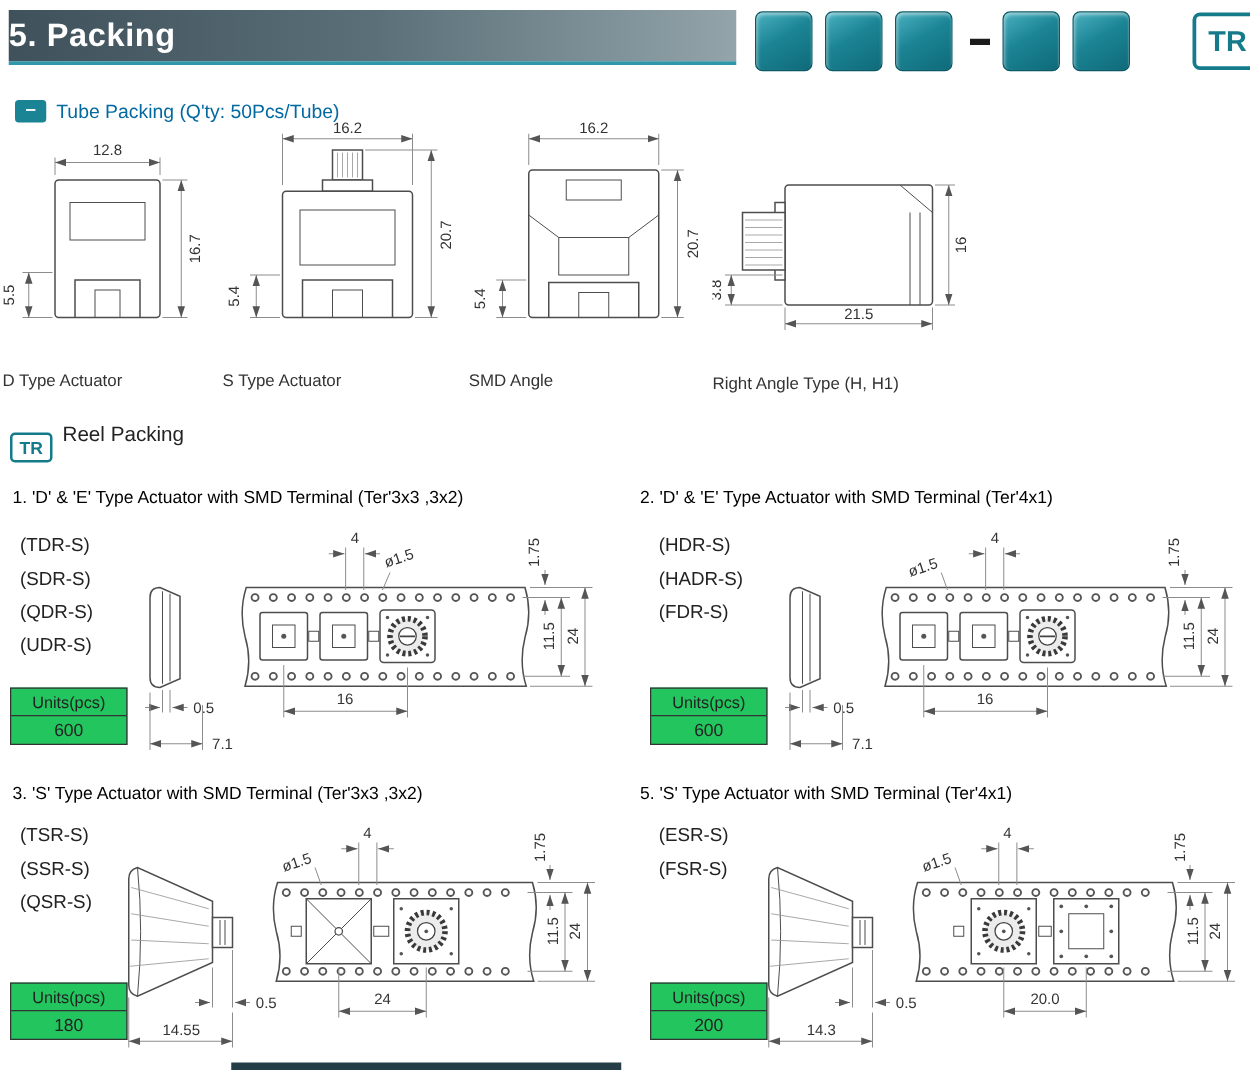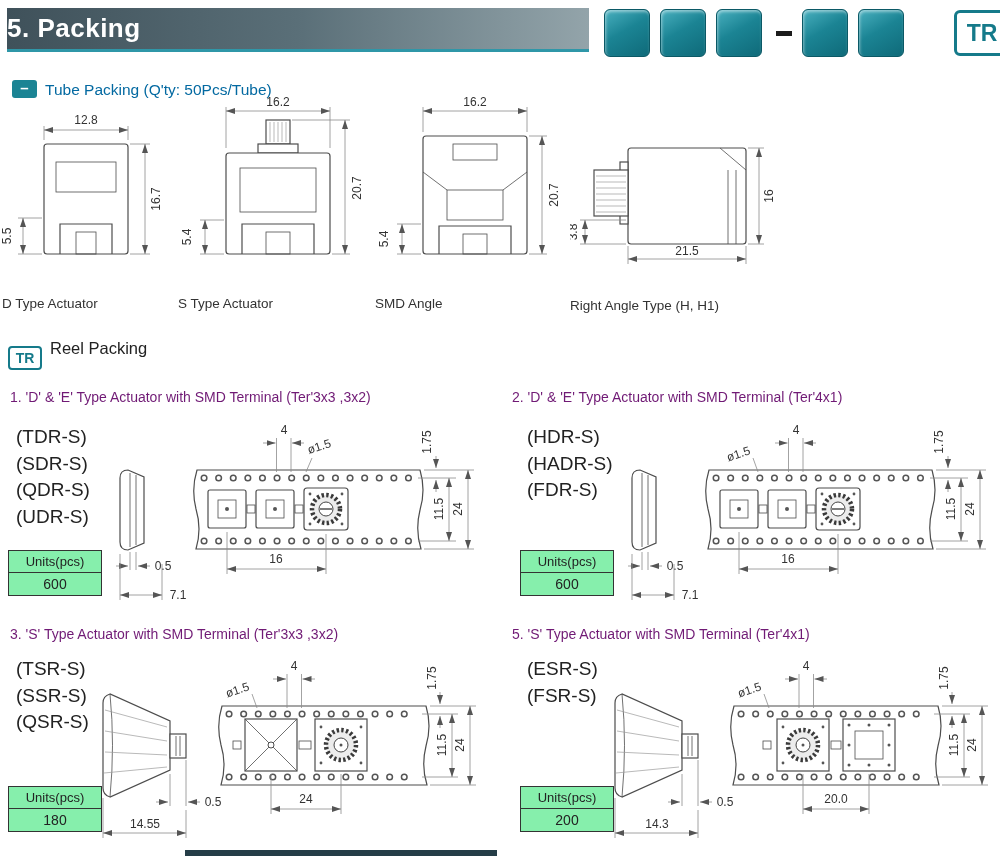--- a/index.html
+++ b/index.html
@@ -17,24 +17,24 @@
   .fig{position:absolute;text-align:left}
   .fig-label{font-size:13.5px;color:#333;margin-top:18px}
   .bl{stroke:#4d4d4d;stroke-width:1.2;fill:none}
   .blf{stroke:#4d4d4d;stroke-width:1.2;fill:#fff}
   .bln{stroke:#4d4d4d;stroke-width:.8;fill:none}
   .dl{stroke:#8c8c8c;stroke-width:.8;fill:none}
   .hl{stroke:#9b9b9b;stroke-width:.7}
   .dt{font:12px "Liberation Sans",sans-serif;fill:#333}
   .hole-d{stroke:#555;stroke-width:7;stroke-dasharray:0.1 14.5;stroke-linecap:round}
   .hole-w{stroke:#fff;stroke-width:4;stroke-dasharray:0.1 14.5;stroke-linecap:round}
-  .panel-heading{position:absolute;font-size:14px;color:#701a75}
+  .panel-heading{position:absolute;font-size:14px;color:#000000}
   .parts{position:absolute}
-  .part{font-size:19px;line-height:26.5px;color:#222}
-  .units{position:absolute;width:92px;border:1.5px solid #333;background:#86efac;text-align:center}
+  .part{font-size:15px;line-height:26.5px;color:#222}
+  .units{position:absolute;width:92px;border:1.5px solid #333;background:#22c55e;text-align:center}
   .units-label{font-size:13px;padding:3px 0;border-bottom:1.5px solid #333}
   .units-value{font-size:14px;padding:3px 0}
   .reel-svg{position:absolute}
   .bottom-strip{position:absolute;left:185px;top:850px;width:312px;height:6px;background:#253d47}
 </style>
 </head>
 <body>
 
 <svg width="0" height="0" style="position:absolute">
   <defs>

